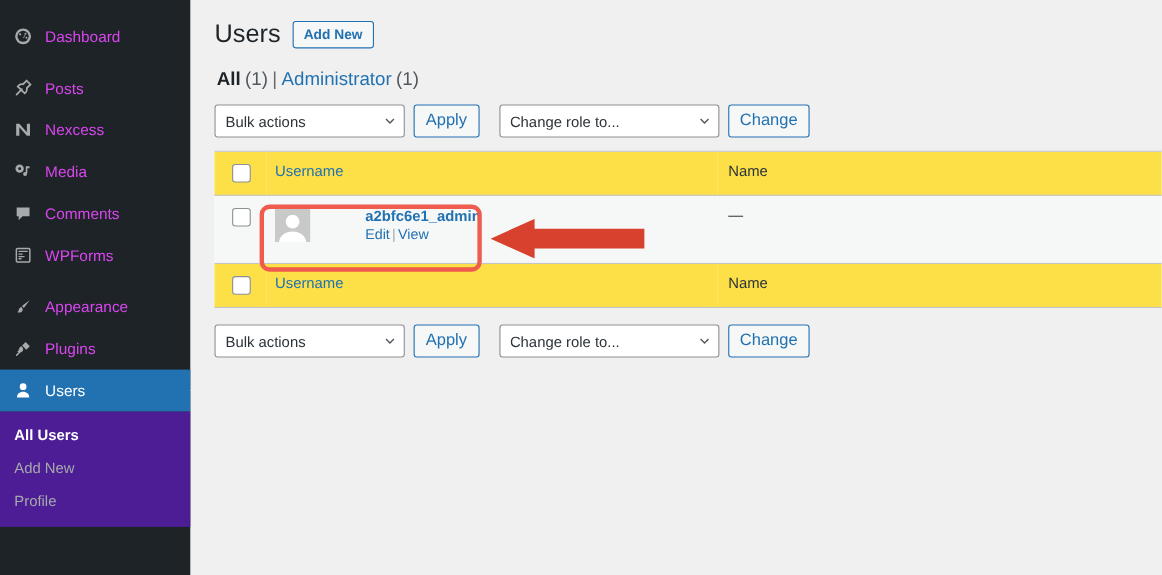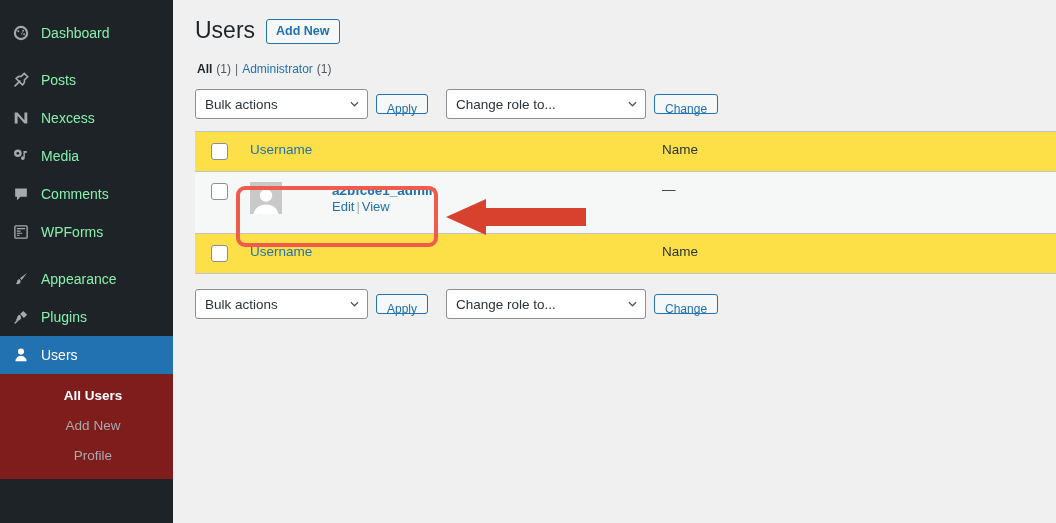--- a/index.html
+++ b/index.html
@@ -15,21 +15,21 @@
     position: absolute; left: 0; top: 0;
     width: 173px; height: 523px;
     background: #1d2327;
     z-index: 5;
   }
   .menu-item {
     position: relative;
     display: flex; align-items: center;
     height: 38px;
     padding-left: 11px;
-    color: #86efac;
+    color: #d946ef;
     font-size: 14px;
     cursor: pointer;
     white-space: nowrap;
   }
   .menu-item .mlabel { margin-left: 10px; }
   .menu-item.sep-top { margin-top: 9px; }
   .menu-item.active {
     background: #2271b1;
     color: #fff;
     font-weight: 400;
@@ -45,21 +45,21 @@
     border-right: 8px solid #f0f0f1;
   }
   .micon {
     width: 20px; height: 20px;
     display: inline-flex; align-items: center; justify-content: center;
     flex: 0 0 20px;
   }
   .micon svg { display: block; }
 
   
-  .submenu { background: #7f1d1d; padding: 7px 0 8px 0; text-align: center; }
+  .submenu { background: #4c1d95; padding: 7px 0 8px 0; }
   .sub-item {
     display: block;
     padding: 6px 0 6px 13px;
     font-size: 13.5px;
     color: #a7aaad;
     cursor: pointer;
     line-height: 18px;
   }
   .sub-item.current { color: #fff; font-weight: bold; }
 
@@ -83,21 +83,21 @@
     border-radius: 3px;
     color: #2271b1;
     font-size: 12.5px; font-weight: bold;
     padding: 4px 9px 5px 9px;
     cursor: pointer;
     line-height: 14px;
   }
 
   .subsubsub {
     margin: 14px 0 0 2px;
-    font-size: 12px; color: #50575e;
+    font-size: 17px; color: #50575e;
   }
   .subsubsub a { color: #2271b1; text-decoration: none; cursor: pointer; }
   .subsubsub .cur { color: #1d2327; font-weight: 600; }
   .subsubsub .cnt { color: #50575e; font-weight: 400; }
   .subsubsub .divider { color: #646970; margin: 0 4px; }
 
   
   .tablenav {
     display: flex; align-items: center;
     margin-top: 12px;
@@ -127,22 +127,22 @@
   }
   .sel-bulk { width: 173px; }
   .sel-role { width: 200px; }
 
   .button-sec {
     background: #f6f7f7;
     border: 1px solid #2271b1;
     border-radius: 3px;
     color: #2271b1;
     font-family: "Liberation Sans", sans-serif;
-    font-size: 12px;
-    height: 20px;
+    font-size: 15px;
+    height: 30px;
     padding: 0 10px;
     margin-left: 8px;
     cursor: pointer;
     line-height: 28px;
   }
   .gap-lg { margin-left: 18px; }
 
   
   table.wp-list-table {
     width: 883px;

